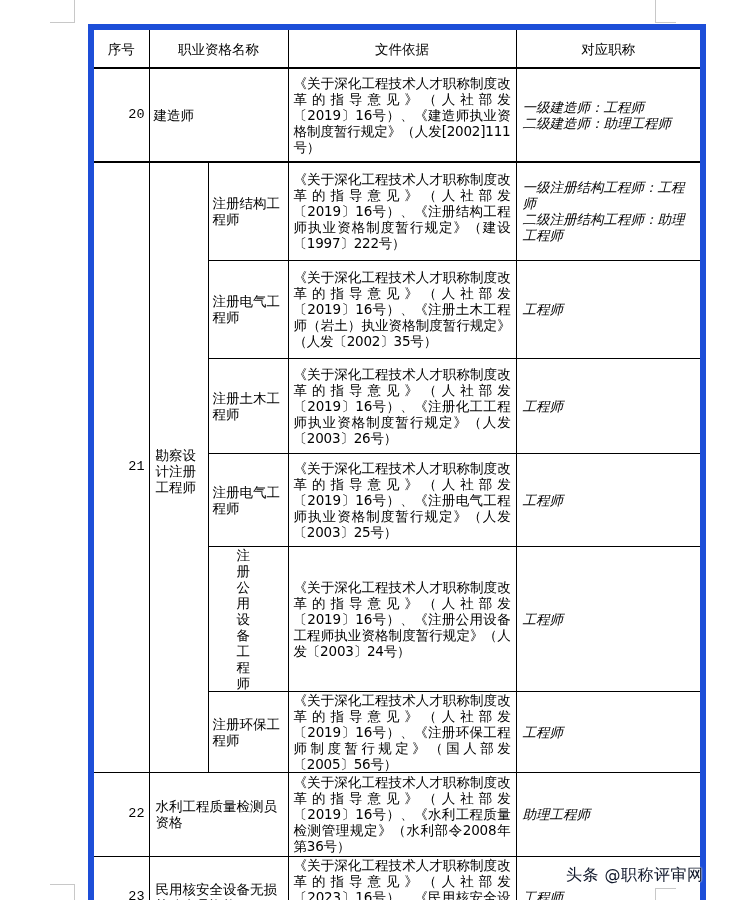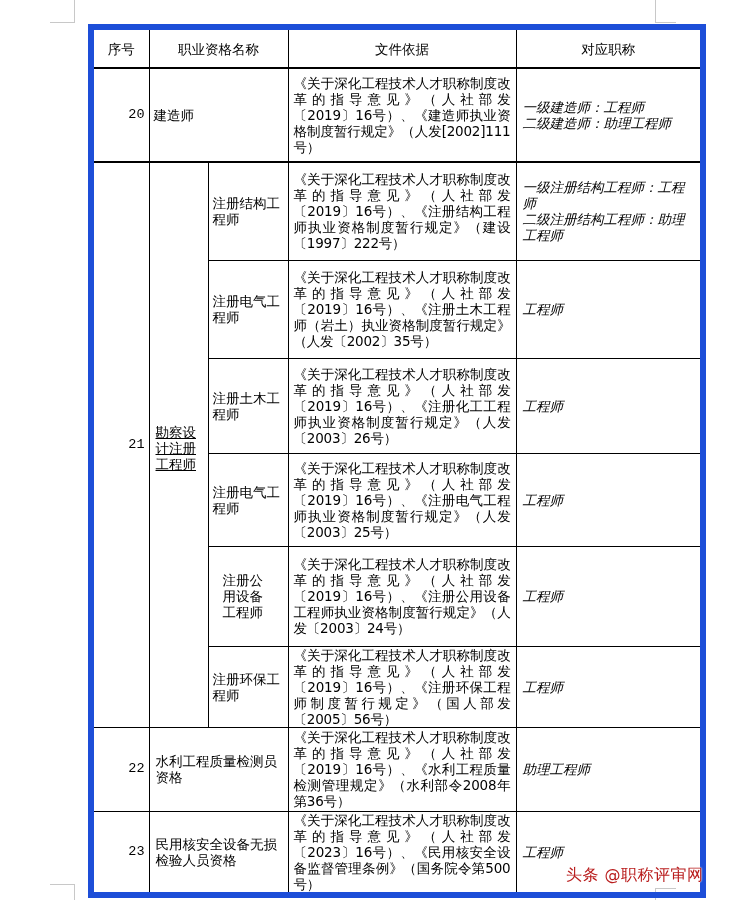--- a/index.html
+++ b/index.html
@@ -14,21 +14,21 @@
   table.doc { position:absolute; left:60px; top:24px; width:612px; border-collapse:collapse;
               table-layout:fixed; border:6px solid #1d4ed8;margin-left:28px; }
   table.doc td, table.doc th { border:1px solid #000; padding:0 4px; font-size:13.5px;
               line-height:16px; font-weight:normal; vertical-align:middle; }
   table.doc th { height:37px; text-align:center; border-bottom:2px solid #000; }
   .ctr { text-align:left; }
   .num { font-family:Liberation Mono, monospace; font-size:14px; text-align:right; }
   .basis { text-align:justify; letter-spacing:-0.2px; padding:0 5px !important; }
   .title { padding-left:6px !important;font-style:italic; }
   .major { border-bottom:2px solid #000 !important; }
-  .watermark { position:absolute; left:566px; top:865px; font-size:16px; color:#b91c1c;
+  .watermark { position:absolute; left:566px; top:865px; font-size:16px; color:#0f172a;
                letter-spacing:0.5px; text-shadow:0 0 1px #fff, 0 0 2px #fff; }
 </style>
 </head>
 <body>
 
 <div class="corner c-tl"></div>
 <div class="corner c-tr"></div>
 <div class="corner c-bl"></div>
 <div class="corner c-br"></div>
 
@@ -55,21 +55,21 @@
       <td colspan="2" class="ctr major">建造师</td>
       <td class="basis major">《关于深化工程技术人才职称制度改革的指导意见》（人社部发〔2019〕16号）、《建造师执业资格制度暂行规定》（人发[2002]111号）</td>
       <td class="title major">
         <div>一级建造师：工程师</div>
         <div>二级建造师：助理工程师</div>
       </td>
     </tr>
 
     <tr style="height:98px">
       <td rowspan="6" class="num">21</td>
-      <td rowspan="6" style="padding:7px 4px 0 6px;text-decoration:underline;">勘察设计注册工程师</td>
+      <td rowspan="6" style="padding:7px 4px 0 6px;">勘察设计注册工程师</td>
       <td class="ctr">注册结构工程师</td>
       <td class="basis">《关于深化工程技术人才职称制度改革的指导意见》（人社部发〔2019〕16号）、《注册结构工程师执业资格制度暂行规定》（建设〔1997〕222号）</td>
       <td class="title">
         <div>一级注册结构工程师：工程师</div>
         <div>二级注册结构工程师：助理工程师</div>
       </td>
     </tr>
     <tr style="height:98px">
       <td class="ctr">注册电气工程师</td>
       <td class="basis">《关于深化工程技术人才职称制度改革的指导意见》（人社部发〔2019〕16号）、《注册土木工程师（岩土）执业资格制度暂行规定》（人发〔2002〕35号）</td>
@@ -79,21 +79,21 @@
       <td class="ctr">注册土木工程师</td>
       <td class="basis">《关于深化工程技术人才职称制度改革的指导意见》（人社部发〔2019〕16号）、《注册化工工程师执业资格制度暂行规定》（人发〔2003〕26号）</td>
       <td class="title">工程师</td>
     </tr>
     <tr style="height:93px">
       <td class="ctr">注册电气工程师</td>
       <td class="basis">《关于深化工程技术人才职称制度改革的指导意见》（人社部发〔2019〕16号）、《注册电气工程师执业资格制度暂行规定》（人发〔2003〕25号）</td>
       <td class="title">工程师</td>
     </tr>
     <tr style="height:100px">
-      <td class="ctr" style="padding:0 14px;">注册公用设备工程师</td>
+      <td class="ctr" style="padding:0 28px;">注册公用设备工程师</td>
       <td class="basis">《关于深化工程技术人才职称制度改革的指导意见》（人社部发〔2019〕16号）、《注册公用设备工程师执业资格制度暂行规定》（人发〔2003〕24号）</td>
       <td class="title">工程师</td>
     </tr>
     <tr style="height:79px">
       <td class="ctr">注册环保工程师</td>
       <td class="basis">《关于深化工程技术人才职称制度改革的指导意见》（人社部发〔2019〕16号）、《注册环保工程师制度暂行规定》（国人部发〔2005〕56号）</td>
       <td class="title">工程师</td>
     </tr>
 
     <tr style="height:84px">

